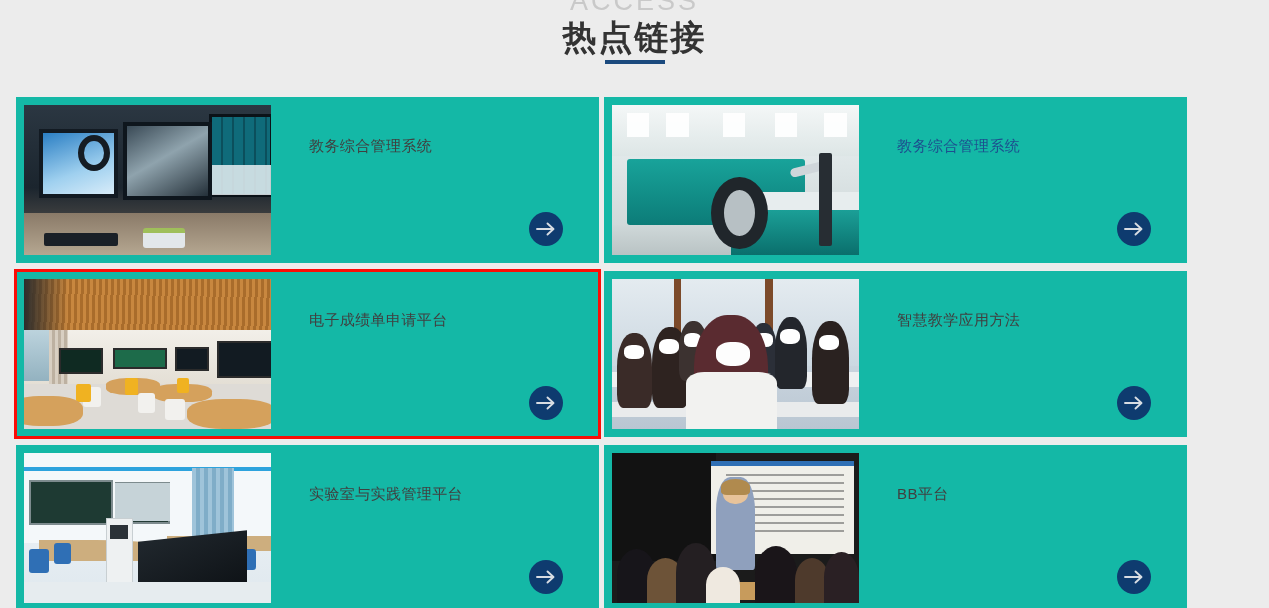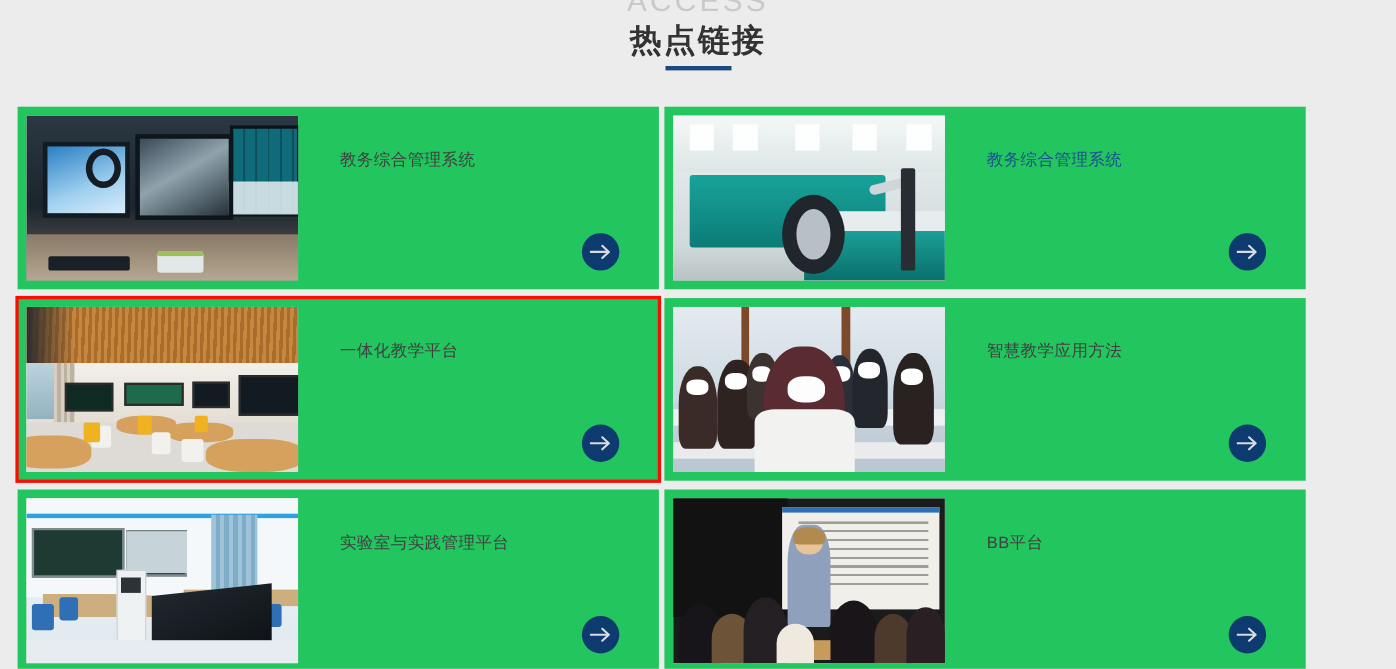--- a/index.html
+++ b/index.html
@@ -28,21 +28,21 @@
   .eyebrow {
     font-size: 27px;
     letter-spacing: 3px;
     color: #c9c9c9;
     font-weight: 400;
     line-height: 30px;
     height: 30px;
   }
   .section-title {
     margin-top: 4px;
-    font-size: 29px;
+    font-size: 34px;
     color: #333333;
     font-weight: 700;
     letter-spacing: 2px;
     line-height: 34px;
   }
   .title-underline {
     width: 60px;
     height: 4px;
     background: #1b4a7e;
     margin: 6px auto 0 auto;
@@ -55,21 +55,21 @@
     left: 16px;
     width: 1165px;
     display: grid;
     grid-template-columns: 583px 583px;
     grid-template-rows: 166px 166px 166px;
     column-gap: 5px;
     row-gap: 8px;
   }
   .card {
     position: relative;
-    background: #22c55e;
+    background: #14b8a6;
     display: flex;
     align-items: stretch;
     padding: 8px;
     overflow: hidden;
   }
   .card.highlight {
     outline: 3px solid #fb0d06;
     outline-offset: -1px;
     z-index: 5;
   }
@@ -490,21 +490,21 @@
             <div class="cy y3"></div>
           <div class="ch c1"></div>
             <div class="ch c2"></div>
             <div class="ch c3"></div>
           <div class="cy y1"></div>
           <div class="tbl t1"></div>
             <div class="tbl t4"></div>
         </div>
       </div>
       <div class="card-body">
-        <div class="card-title">一体化教学平台</div>
+        <div class="card-title">电子成绩单申请平台</div>
         <button class="go-btn">
           <span>
             <svg width="20" height="14" viewBox="0 0 20 14" aria-hidden="true">
               <path d="M1 7h16M11.5 1.5L17.5 7l-6 5.5" fill="none" stroke="#d8dde3" stroke-width="1.9" stroke-linecap="round" stroke-linejoin="round"></path>
             </svg>
           </span>
         </button>
       </div>
     </div>
 

